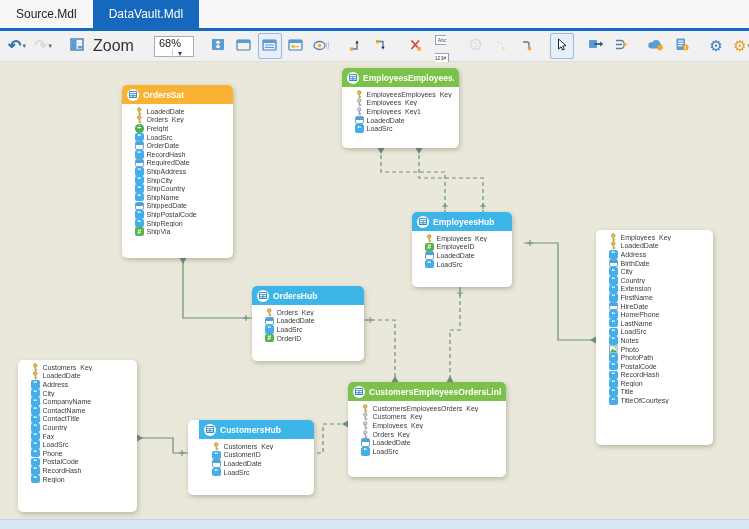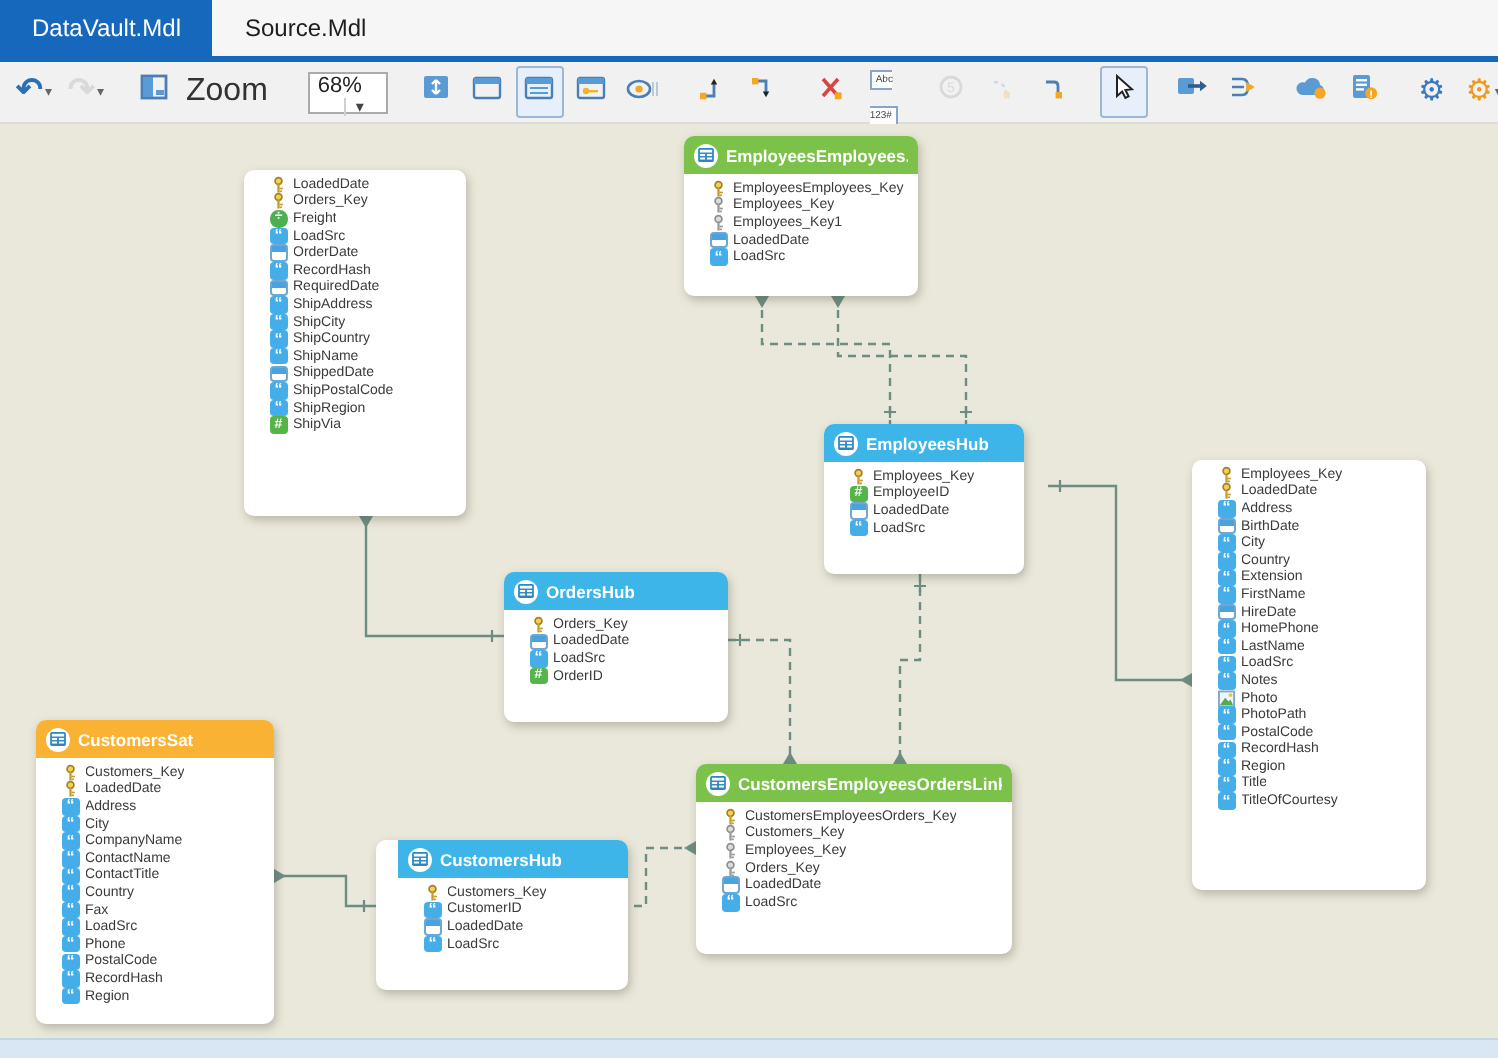--- a/index.html
+++ b/index.html
@@ -46,22 +46,22 @@
   .fic-date{background:#fff;border:1px solid #6fa6d2;box-sizing:border-box;position:relative;}
   .fic-date::before{content:"";position:absolute;top:0;left:0;right:0;height:3px;background:#4aa3dc;}
   
   .statusbar{position:absolute;top:519px;left:0;width:749px;height:10px;background:#d9e6f4;border-top:1px solid #c2d4e8;box-sizing:border-box;}
 </style>
 </head>
 <body>
 
 <div class="app">
   <div class="tabbar">
+      <div class="tab">Source.Mdl</div>
       <div class="tab active">DataVault.Mdl</div>
-      <div class="tab">Source.Mdl</div>
     </div>
   <div class="tab-underline"></div>
   <div class="toolbar">
       <div class="tbtn">
         <span><span class="glyph-undo">↶</span></span>
         <span class="caret">▾</span>
       </div>
       <div class="tbtn">
         <span style="opacity:.45"><span class="glyph-redo">↷</span></span>
         <span class="caret">▾</span>
@@ -245,20 +245,33 @@
           <polygon points="391.5,320 398.5,320 395,314" fill="#6d8d83"></polygon>
           <path d="M367 258 H373 M370 255 V261" stroke="#6d8d83" stroke-width="1.1"></path>
         </g>
         <g>
           <polyline points="303,391 323,391 323,362 348,362" fill="none" stroke="#6d8d83" stroke-width="1.2" stroke-dasharray="4,3"></polyline>
           <polygon points="348,358.5 348,365.5 342,362" fill="#6d8d83"></polygon>
           <path d="M306 391 H312 M309 388 V394" stroke="#6d8d83" stroke-width="1.1"></path>
         </g>
       </svg>
   <div class="entity" style="left: 122px; top: 23px; width: 111px; height: 173px;">
+        <div class="ehead" style="background: rgb(249, 178, 51);">
+          <span class="ebadge">
+            <svg width="8" height="7" viewBox="0 0 9 8">
+              <rect width="9" height="8" rx="1" fill="#2e86c1"></rect>
+              <rect x="1" y="1" width="7" height="1.6" fill="#fff" opacity=".95"></rect>
+              <rect x="1" y="3.4" width="3" height="1.2" fill="#fff" opacity=".95"></rect>
+              <rect x="5" y="3.4" width="3" height="1.2" fill="#fff" opacity=".95"></rect>
+              <rect x="1" y="5.4" width="3" height="1.2" fill="#fff" opacity=".95"></rect>
+              <rect x="5" y="5.4" width="3" height="1.2" fill="#fff" opacity=".95"></rect>
+            </svg>
+          </span>
+          <span class="etitle">OrdersSat</span>
+        </div>
         <div class="ebody">
           <div class="frow">
             <span class="fic" style="background:transparent">
               <svg width="9" height="9" viewBox="0 0 9 9">
                 <circle cx="4.5" cy="2.4" r="1.8" fill="#f2cf5b" stroke="#a8811d" stroke-width="0.9"></circle>
                 <rect x="3.9" y="3.9" width="1.2" height="4.6" fill="#c49a2c"></rect>
                 <rect x="5.1" y="5.9" width="1.7" height="0.9" fill="#c49a2c"></rect>
                 <rect x="5.1" y="7.4" width="1.2" height="0.9" fill="#c49a2c"></rect>
               </svg>
             </span>
@@ -565,33 +578,20 @@
             <span class="fic fic-text">“</span>
             <span class="fname">LoadSrc</span>
           </div>
           <div class="frow">
             <span class="fic fic-int">#</span>
             <span class="fname">OrderID</span>
           </div>
         </div>
       </div>
       <div class="entity" style="left: 18px; top: 298px; width: 119px; height: 152px;">
-        <div class="ehead" style="background: rgb(249, 178, 51);">
-          <span class="ebadge">
-            <svg width="8" height="7" viewBox="0 0 9 8">
-              <rect width="9" height="8" rx="1" fill="#2e86c1"></rect>
-              <rect x="1" y="1" width="7" height="1.6" fill="#fff" opacity=".95"></rect>
-              <rect x="1" y="3.4" width="3" height="1.2" fill="#fff" opacity=".95"></rect>
-              <rect x="5" y="3.4" width="3" height="1.2" fill="#fff" opacity=".95"></rect>
-              <rect x="1" y="5.4" width="3" height="1.2" fill="#fff" opacity=".95"></rect>
-              <rect x="5" y="5.4" width="3" height="1.2" fill="#fff" opacity=".95"></rect>
-            </svg>
-          </span>
-          <span class="etitle">CustomersSat</span>
-        </div>
         <div class="ebody">
           <div class="frow">
             <span class="fic" style="background:transparent">
               <svg width="9" height="9" viewBox="0 0 9 9">
                 <circle cx="4.5" cy="2.4" r="1.8" fill="#f2cf5b" stroke="#a8811d" stroke-width="0.9"></circle>
                 <rect x="3.9" y="3.9" width="1.2" height="4.6" fill="#c49a2c"></rect>
                 <rect x="5.1" y="5.9" width="1.7" height="0.9" fill="#c49a2c"></rect>
                 <rect x="5.1" y="7.4" width="1.2" height="0.9" fill="#c49a2c"></rect>
               </svg>
             </span>

